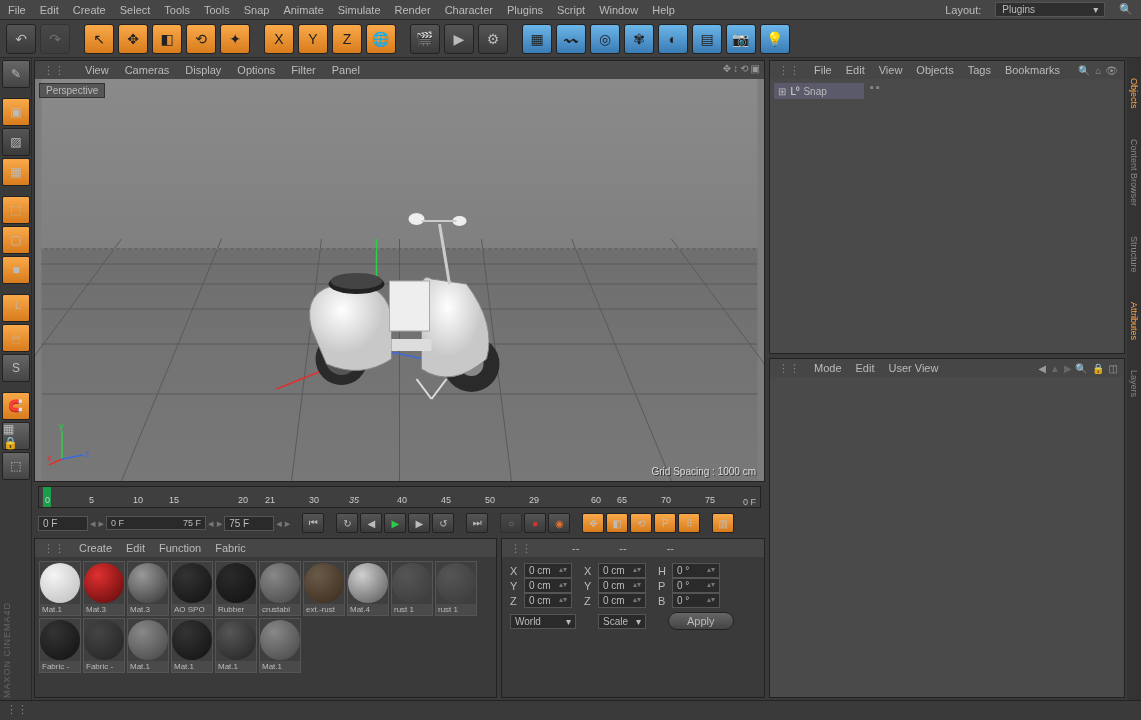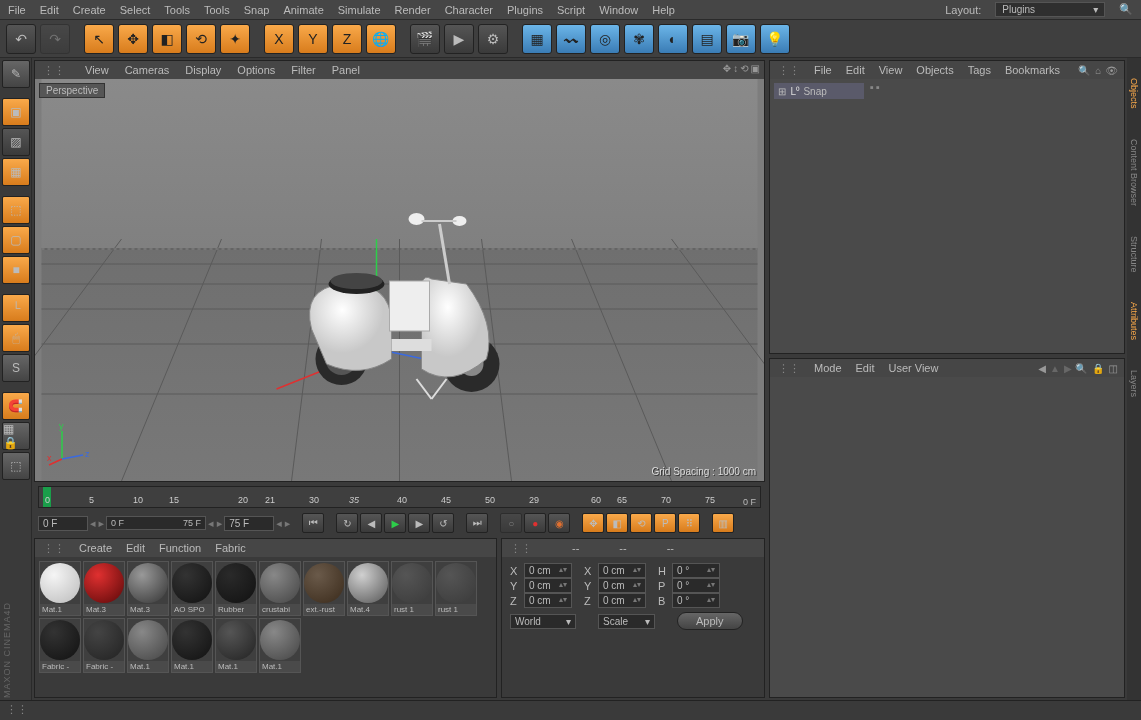--- a/index.html
+++ b/index.html
@@ -425,21 +425,21 @@
                   <span class="spin">▴▾</span>
                 </div>
               </div>
             </div>
           <div class="coord-row" style="">
             <div class="dd" style="width:66px">
                 <span>World</span>
                 <span>▾</span>
               </div>
             <div style="width:14px"></div>
-            <div class="dd" style="width:57px">
+            <div class="dd" style="width:48px">
                 <span>Scale</span>
                 <span>▾</span>
               </div>
             <div style="width:14px"></div>
             <div class="apply-btn">Apply</div>
           </div>
         </div>
       </div>
     </div>
   </div>

